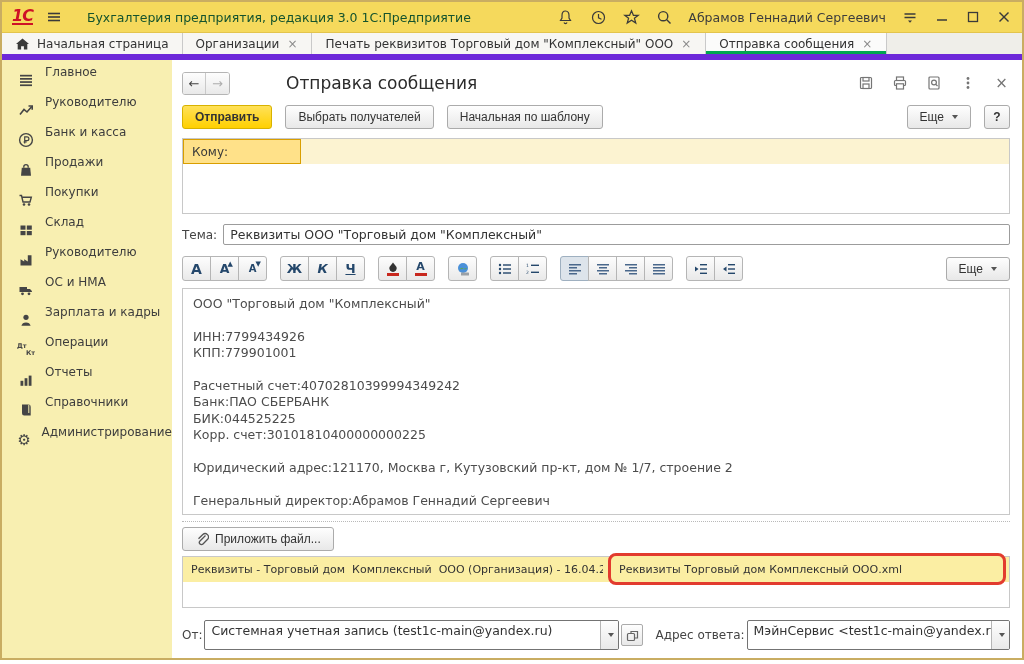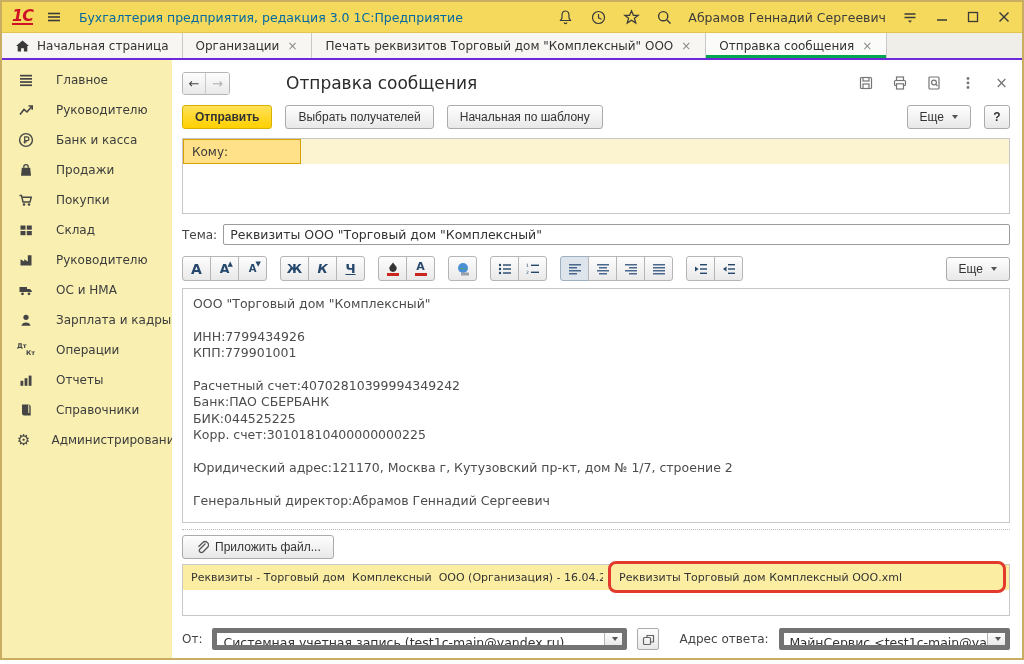--- a/index.html
+++ b/index.html
@@ -3,37 +3,37 @@
 <meta charset="utf-8">
 <style>
   * { margin:0; padding:0; box-sizing:border-box; }
   html,body { width:1024px; height:664px; background:#fff; font-family:"DejaVu Sans","Liberation Sans",sans-serif; }
   .window { width:1024px; height:660px; border:2px solid #C9AD62; display:flex; flex-direction:column; background:#fff; overflow:hidden; }
 
   
   .titlebar { height:31px; flex:0 0 31px; background:#F5D95C; display:flex; align-items:center; padding:0 10px; gap:12px; border-bottom:1px solid #E3C44C; }
   .logo { color:#CE1126; font-weight:bold; font-style:italic; font-size:16px; letter-spacing:-1px; border-bottom:2px solid #CE1126; line-height:14px; }
   .tb-icon { width:18px; height:18px; display:flex; align-items:center; justify-content:center; color:#3A3A3A; cursor:pointer; }
-  .app-title { font-size:12.5px; color:#0369a1; margin-left:4px; white-space:nowrap; }
+  .app-title { font-size:12.5px; color:#14532d; margin-left:12px; white-space:nowrap; }
   .tb-right { margin-left:auto; display:flex; align-items:center; gap:15px; }
   .user-name { font-size:12.5px; color:#3C3C3C; white-space:nowrap; }
   .win-ctl { width:16px; height:16px; display:flex; align-items:center; justify-content:center; color:#3A3A3A; cursor:pointer; }
 
   
-  .tabbar { height:27px; flex:0 0 27px; background:#be185d; display:flex; align-items:stretch; border-bottom:2px solid #6d28d9; }
+  .tabbar { height:27px; flex:0 0 27px; background:#be185d; display:flex; align-items:stretch; border-bottom:6px solid #6d28d9; }
   .tab { display:flex; align-items:center; gap:7px; padding:0 13px; font-size:12px; color:#333; border-right:1px solid #C9C9C9; white-space:nowrap; cursor:pointer; background:#F7F6F3; }
   .tab.first { border-left:none; }
   .tab.active { background:#FBFBFA; box-shadow:inset 0 -3px 0 #00A650; }
   .tab-close { color:#8A8A8A; font-size:12px; padding:0 1px; cursor:pointer; }
   .tabbar-rest { flex:1; background:#EFEEE9; }
 
   
   .content-row { flex:1; display:flex; min-height:0; }
   .sidebar { width:170px; flex:0 0 170px; background:#F8EFB1; padding-top:5px; overflow:hidden; }
-  .side-item { height:30px; display:flex; align-items:center; gap:21px; padding-left:15px; font-size:12px; color:#3D3D3D; cursor:pointer; white-space:nowrap; }
+  .side-item { height:30px; display:flex; gap:10px; padding-left:15px; font-size:12px; color:#3D3D3D; cursor:pointer; white-space:nowrap; }
   .side-ic { width:18px; display:flex; justify-content:center; align-items:center; color:#454545; }
   .dtkt { display:flex; flex-direction:column; font-size:6.5px; font-weight:bold; color:#454545; line-height:7px; width:18px; }
   .dtkt i:first-child { font-style:normal; align-self:flex-start; }
   .dtkt i:last-child  { font-style:normal; align-self:flex-end; }
   .gear-glyph { font-size:15px; line-height:15px; color:#454545; }
 
   .main { flex:1; background:#fff; display:flex; flex-direction:column; padding:6px 12px 0 10px; min-width:0; }
 
   
   .form-header { height:34px; display:flex; align-items:center; }
@@ -87,22 +87,22 @@
   .dotted-sep { margin-top:6px; border-top:1px dotted #B9B9B9; }
 
   
   .attach-btn-row { margin-top:5px; }
   .attach-box { margin-top:5px; border:1px solid #C8C8C8; height:52px; position:relative; }
   .attach-row { height:25px; background:#FBEEA3; display:flex; align-items:center; }
   .attach-cell1 { width:420px; padding:0 8px; font-size:11px; color:#333; white-space:pre; overflow:hidden; cursor:pointer; }
   .attach-cell2 { position:absolute; left:425px; right:3px; top:-4px; height:32px; border:3px solid #E23B2E; border-radius:8px; background:#FBEEA3; display:flex; align-items:center; padding:0 8px; font-size:11px; color:#333; white-space:nowrap; overflow:hidden; cursor:pointer; }
 
   
-  .from-row { margin-top:12px; display:flex; align-items:center; gap:10px; padding-bottom:8px; }
-  .combo { height:22px; border:5px solid #737373; border-radius:2px; display:flex; overflow:hidden; background:#fff; }
+  .from-row { margin-top:12px; display:flex; align-items:center; gap:2px; padding-bottom:8px; }
+  .combo { height:30px; border:1px solid #737373; border-radius:2px; display:flex; overflow:hidden; background:#fff; }
   .combo-val { flex:1; padding:2px 6px; font-size:12.5px; color:#333; white-space:nowrap; overflow:hidden; cursor:text; }
   .combo-dd { width:18px; border-left:1px solid #B5B5B5; background:linear-gradient(#FDFDFD,#E9E9E9); display:flex; align-items:center; justify-content:center; cursor:pointer; }
   .from-combo { width:415px; }
   .reply-combo { flex:1; }
   .open-btn { width:22px; height:22px; border:1px solid #ABABAB; border-radius:2px; background:linear-gradient(#FEFEFE,#E8E8E8); display:flex; align-items:center; justify-content:center; cursor:pointer; color:#666; }
 
   svg { display:block; }
 </style>
 </head>
 <body>

